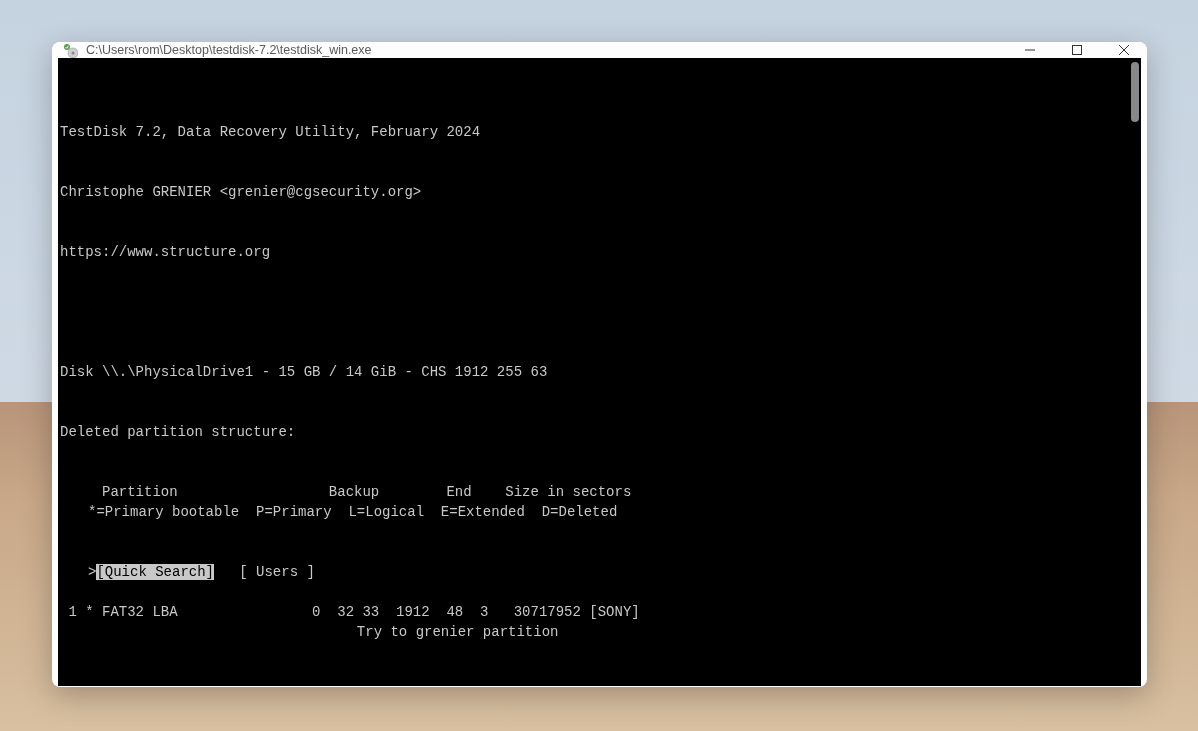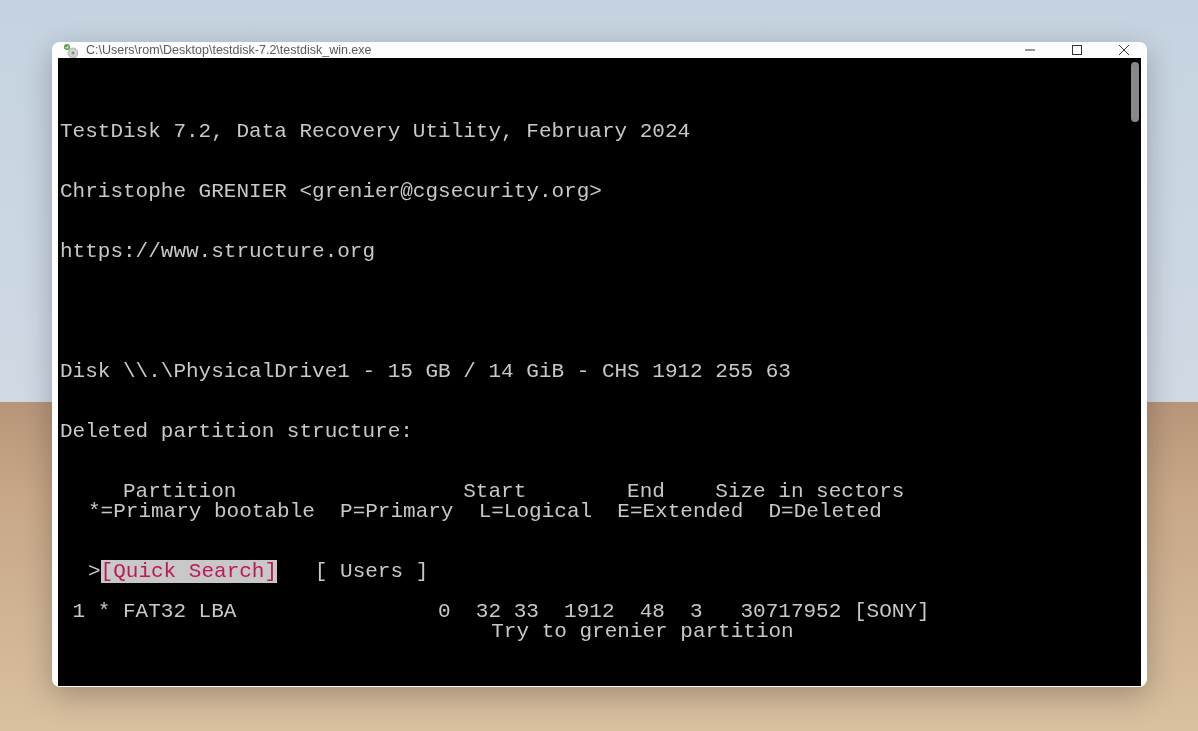--- a/index.html
+++ b/index.html
@@ -90,42 +90,42 @@
     }
     .win-btn svg {
       width: 10px;
       height: 10px;
     }
     .terminal {
       flex: 1;
       background: #000000;
       padding: 4px 0 4px 2px;
       font-family: 'Consolas', 'Courier New', monospace;
-      font-size: 21px;
+      font-size: 14px;
       color: #c8c8c8;
       line-height: 20px;
       white-space: pre;
       position: relative;
       margin: 0 6px 6px 6px;
     }
     .terminal-scrollbar {
       position: absolute;
       top: 4px;
       right: 2px;
       width: 8px;
       height: 60px;
       background: #888;
       border-radius: 4px;
     }
     .line {
       white-space: pre;
     }
     .highlighted {
       background: #c8c8c8;
-      color: #be185d;
+      color: #000000;
     }
     .bottom-area {
       position: absolute;
       bottom: 4px;
       left: 2px;
       margin-left: 28px;
     }
   </style>
 </head>
 <body>
@@ -166,21 +166,21 @@
     </div>
   </div>
   <div class="terminal">
     <div class="terminal-scrollbar"></div>
     <div class="line">TestDisk 7.2, Data Recovery Utility, February 2024</div>
     <div class="line">Christophe GRENIER &lt;grenier@cgsecurity.org&gt;</div>
     <div class="line">https://www.structure.org</div>
     <div class="line">&nbsp;</div>
     <div class="line">Disk \\.\PhysicalDrive1 - 15 GB / 14 GiB - CHS 1912 255 63</div>
     <div class="line">Deleted partition structure:</div>
-    <div class="line">     Partition                  Start        End    Size in sectors</div>
+    <div class="line">     Partition                  Backup        End    Size in sectors</div>
     <div class="line">&nbsp;</div>
     <div class="line"> 1 * FAT32 LBA                0  32 33  1912  48  3   30717952 [SONY]</div>
     <div class="bottom-area">
       <div class="line">*=Primary bootable  P=Primary  L=Logical  E=Extended  D=Deleted</div>
       <div class="line"><span>&gt;</span><span class="highlighted">[Quick Search]</span><span>   </span><span>[ Users ]</span></div>
       <div class="line">                                Try to grenier partition</div>
     </div>
   </div>
 </div>
 

